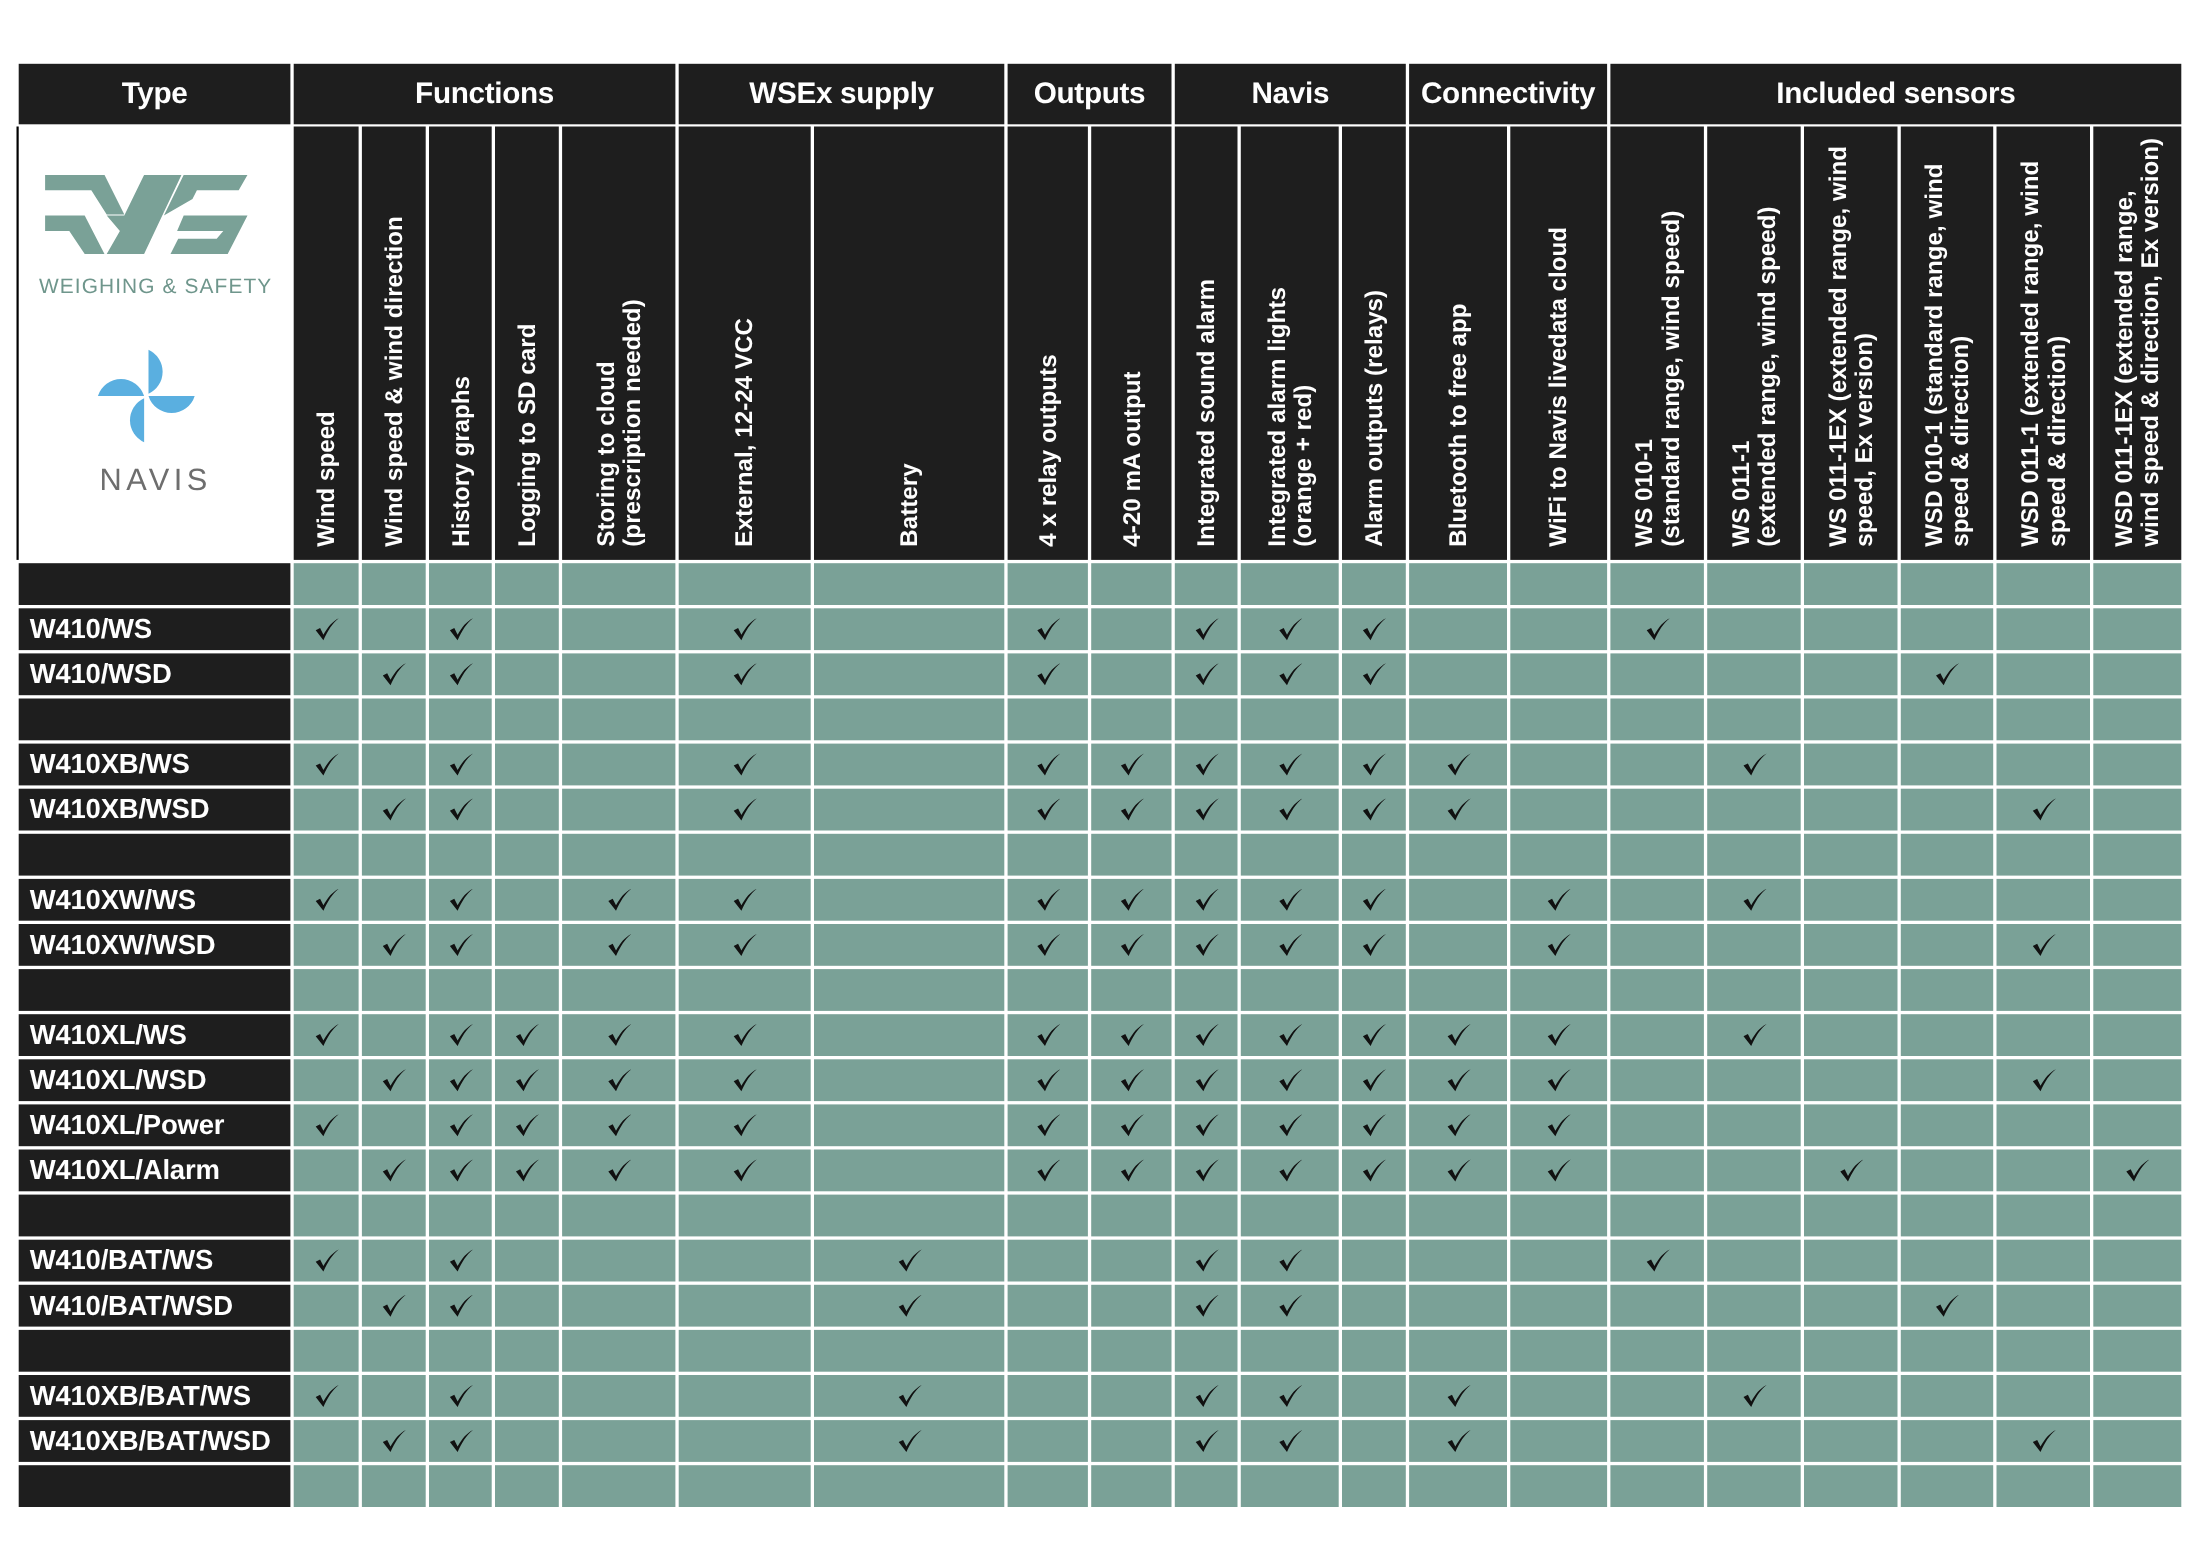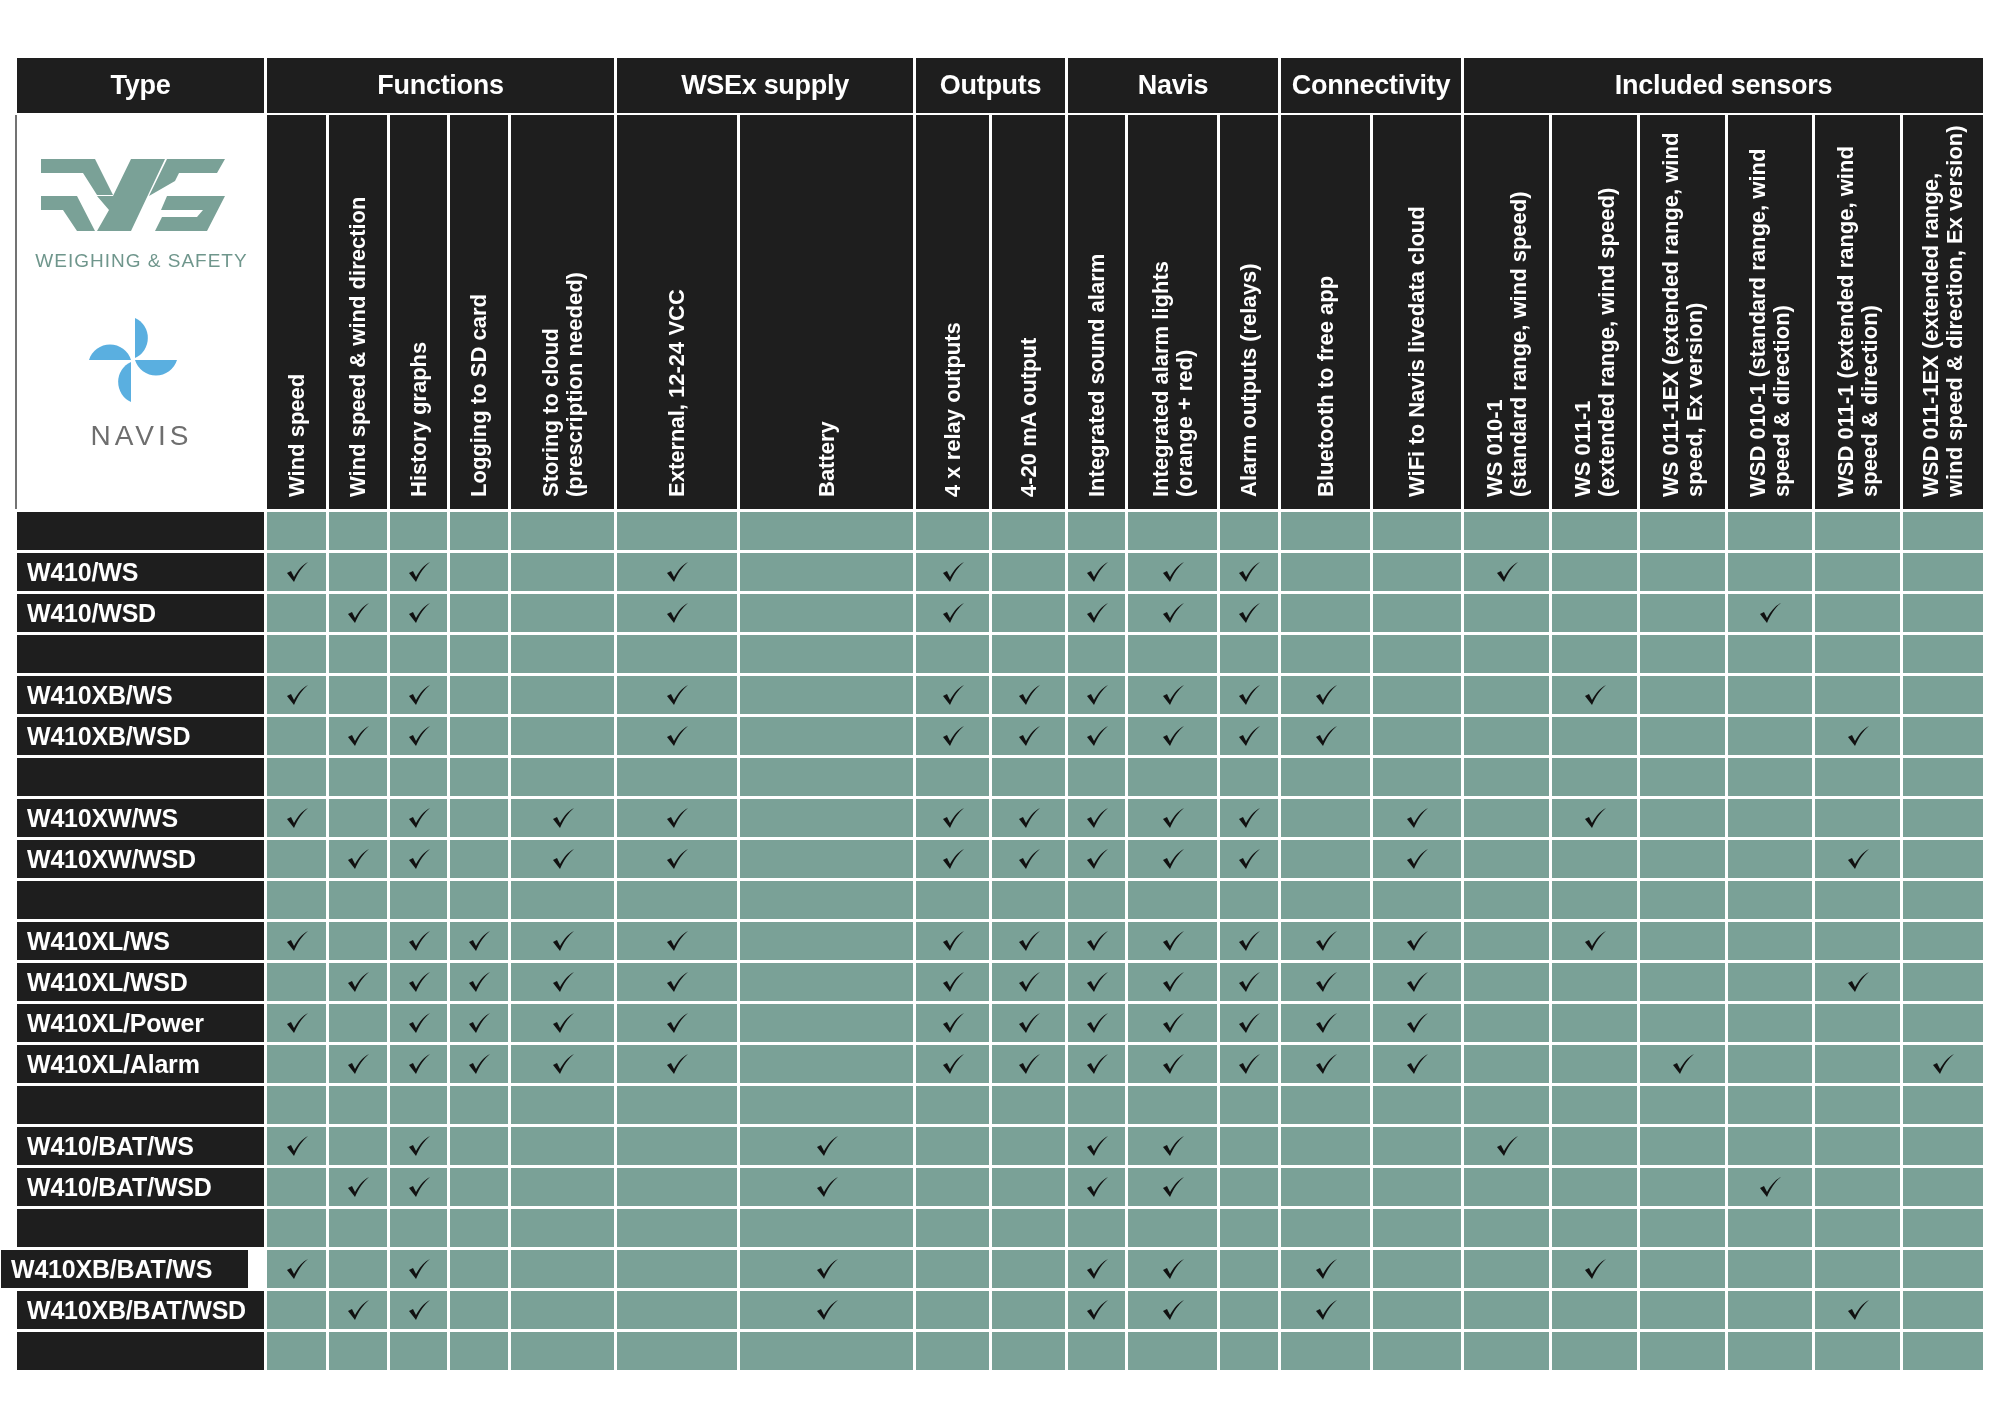--- a/index.html
+++ b/index.html
@@ -1,21 +1,21 @@
 <!DOCTYPE html>
 <html><head>
 <meta charset="utf-8">
 <style>
   html,body{margin:0;padding:0;background:#ffffff;}
   body{width:2000px;height:1414px;position:relative;overflow:hidden;font-family:"Liberation Sans",sans-serif;}
   .abs{position:absolute;box-sizing:border-box;}
   .grp{background:#1e1e1e;color:#ffffff;font-family:"Liberation Sans",sans-serif;font-weight:bold;font-size:27px;display:flex;align-items:center;justify-content:center;letter-spacing:-0.3px;}
   .colhead{background:#1e1e1e;overflow:hidden;}
   .colhead .rot{position:absolute;left:50%;bottom:10px;transform-origin:0 0;transform:rotate(-90deg);white-space:pre;color:#ffffff;font-family:"Liberation Sans",sans-serif;font-weight:bold;font-size:22px;line-height:24px;}
-  .logo-panel{background:#ffffff;border-left:2px solid #737373;}
+  .logo-panel{background:#ffffff;border-left:2px solid #000000;}
   .rowlabel{background:#1e1e1e;color:#ffffff;font-family:"Liberation Sans",sans-serif;font-weight:bold;font-size:25px;display:flex;align-items:center;padding-left:10px;letter-spacing:-0.2px;}
   .cell{background:#7aa197;display:flex;align-items:center;justify-content:center;}
   .check{width:24px;height:22px;}
   .grid-bg{background:#e8f8f4;}
 </style>
 </head>
 <body>
 
 <div id="table">
 
@@ -1275,21 +1275,21 @@
       <div class="abs cell" style="left: 1128px; top: 1209px; width: 89px; height: 38px;"></div>
       <div class="abs cell" style="left: 1220px; top: 1209px; width: 58px; height: 38px;"></div>
       <div class="abs cell" style="left: 1281px; top: 1209px; width: 89px; height: 38px;"></div>
       <div class="abs cell" style="left: 1373px; top: 1209px; width: 88px; height: 38px;"></div>
       <div class="abs cell" style="left: 1464px; top: 1209px; width: 85px; height: 38px;"></div>
       <div class="abs cell" style="left: 1552px; top: 1209px; width: 85px; height: 38px;"></div>
       <div class="abs cell" style="left: 1640px; top: 1209px; width: 85px; height: 38px;"></div>
       <div class="abs cell" style="left: 1728px; top: 1209px; width: 84px; height: 38px;"></div>
       <div class="abs cell" style="left: 1815px; top: 1209px; width: 85px; height: 38px;"></div>
       <div class="abs cell" style="left: 1903px; top: 1209px; width: 80px; height: 38px;"></div>
-      <div class="abs rowlabel" style="left: 1px; top: 1250px; width: 247px; height: 38px;">
+      <div class="abs rowlabel" style="left: 17px; top: 1250px; width: 247px; height: 38px;">
         <span>W410XB/BAT/WS</span>
       </div>
       <div class="abs cell" style="left: 267px; top: 1250px; width: 59px; height: 38px;">
         <span style="display: flex;">
           <svg class="check" viewBox="0 0 24 22">
             <path d="M2,12 L6,10 L9,16 C13,9 17,4 23,1 C17,6 13,12 9,21 Z" fill="#111"></path>
           </svg>
         </span>
       </div>
       <div class="abs cell" style="left: 329px; top: 1250px; width: 58px; height: 38px;"></div>

